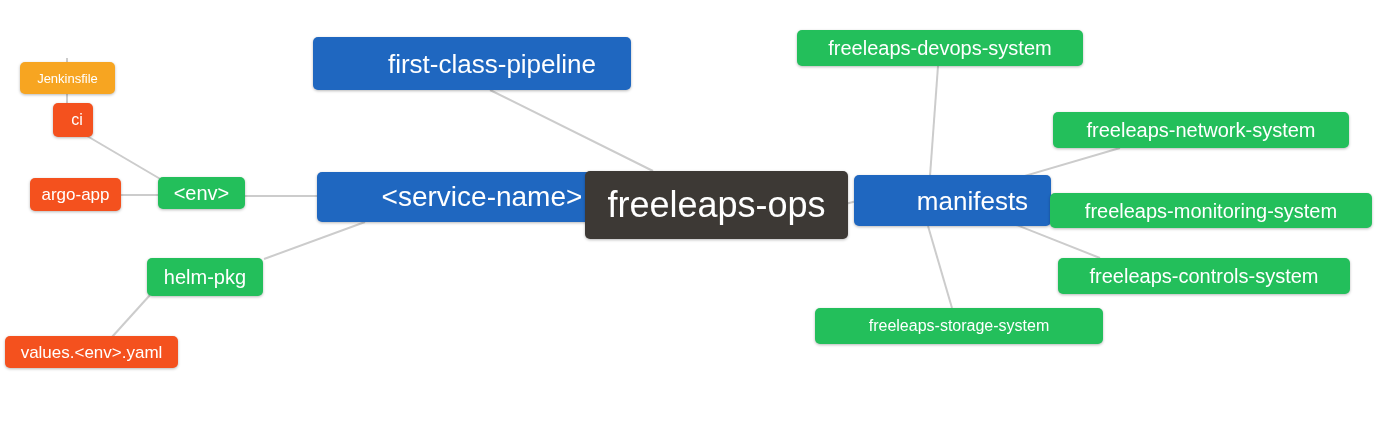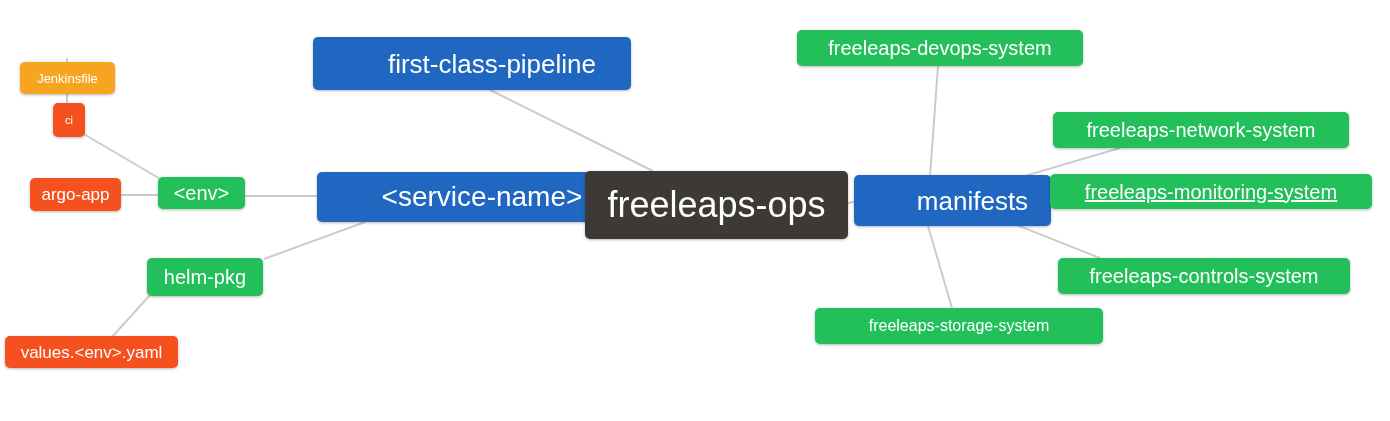--- a/index.html
+++ b/index.html
@@ -23,32 +23,32 @@
     line-height:1;
   }
   .blue{background:var(--blue,#1f67c0);padding-left:40px;}
   .green{background:var(--green,#23bf5b);}
   .red{background:var(--red,#f4511e);}
   .orange{background:var(--orange,#f7a521);}
   .dark{background:var(--dark,#3d3935);}
 
   
   .n-jenkinsfile{left:20px;top:26px;width:95px;height:32px;font-size:13px;margin-top:36px;}
-  .n-ci{left:53px;top:103px;width:32px;height:34px;font-size:11px;}
+  .n-ci{left:53px;top:103px;width:32px;height:34px;font-size:16px;padding-left:8px;}
   .n-argo-app{left:30px;top:178px;width:91px;height:33px;font-size:17px;}
   .n-env{left:158px;top:177px;width:87px;height:32px;font-size:20px;}
   .n-helm-pkg{left:147px;top:258px;width:116px;height:38px;font-size:20px;}
   .n-values{left:5px;top:336px;width:173px;height:32px;font-size:17px;}
   .n-fcp{left:313px;top:37px;width:278px;height:53px;font-size:26px;}
   .n-service{left:317px;top:172px;width:250px;height:50px;font-size:28px;}
   .n-root{left:585px;top:171px;width:263px;height:68px;font-size:36px;}
   .n-manifests{left:854px;top:175px;width:157px;height:51px;font-size:26px;}
   .n-devops{left:797px;top:30px;width:286px;height:36px;font-size:20px;}
   .n-network{left:1053px;top:112px;width:296px;height:36px;font-size:20px;}
-  .n-monitoring{left:1050px;top:174px;width:322px;height:35px;font-size:20px;text-decoration:underline;}
+  .n-monitoring{left:1050px;top:193px;width:322px;height:35px;font-size:20px;}
   .n-controls{left:1058px;top:258px;width:292px;height:36px;font-size:20px;}
   .n-storage{left:815px;top:308px;width:288px;height:36px;font-size:16px;}
 </style>
 </head>
 <body>
 
 <div id="canvas">
 
   <svg id="edges">
     <line x1="67" y1="58" x2="67" y2="103"></line>

